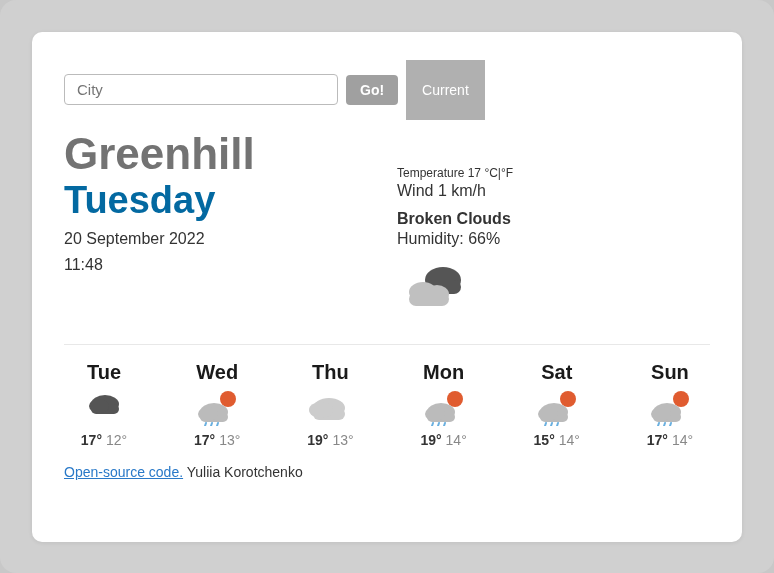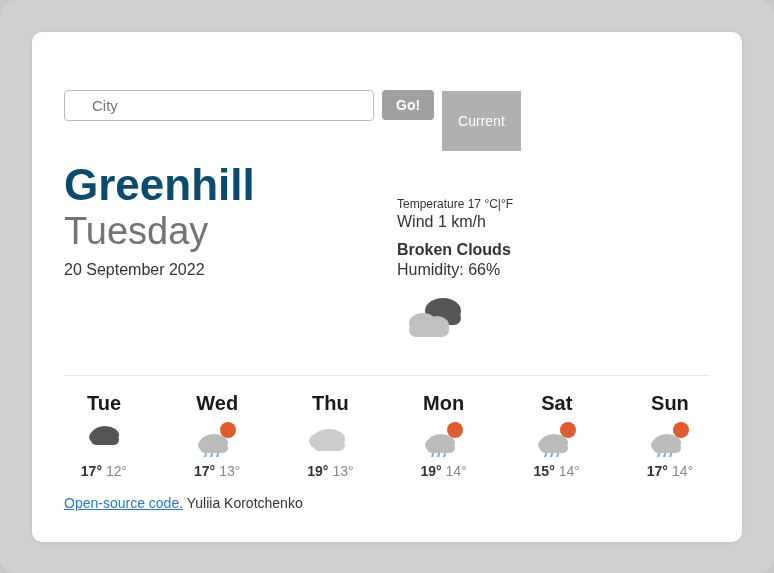--- a/index.html
+++ b/index.html
@@ -31,23 +31,23 @@
     }
     .top-row {
       display: flex;
       align-items: center;
       gap: 8px;
       margin-bottom: 10px;
     }
     .city-input {
       border: 1px solid #bbb;
       border-radius: 4px;
-      padding: 6px 27px;
+      padding: 6px 12px;
       font-size: 15px;
-      width: 310px;
+      width: 274px;
       color: #888;
       outline: none;
     }
     .btn-go {
       background: #a0a0a0;
       color: #fff;
       border: none;
       border-radius: 4px;
       padding: 7px 14px;
       font-size: 14px;
@@ -55,43 +55,42 @@
       font-weight: bold;
     }
     .btn-current {
       background: #b0b0b0;
       color: #fff;
       border: none;
       border-radius: 0;
       padding: 22px 16px;
       font-size: 14px;
       cursor: pointer;
-      margin-top: 31px;
     }
     .main-content {
       display: flex;
       flex-direction: row;
       justify-content: space-between;
       align-items: flex-start;
       margin-top: 10px;
     }
     .left-info {
       flex: 1;
     }
     .city-name {
       font-size: 44px;
       font-weight: 900;
-      color: #0c4a6e;
+      color: #737373;
       line-height: 1.1;
       margin-bottom: 2px;
     }
     .day-name {
       font-size: 38px;
-      font-weight: 400;
-      color: #737373;
+      font-weight: 700;
+      color: #0369a1;
       line-height: 1.1;
       margin-bottom: 8px;
     }
     .date-text {
       font-size: 16px;
       color: #333;
       margin-bottom: 8px;
     }
     .time-text {
       font-size: 16px;
@@ -183,20 +182,21 @@
       <input class="city-input" type="text" placeholder="City" style="">
       <button class="btn-go">Go!</button>
       <button class="btn-current">Current</button>
     </div>
 
     <div class="main-content">
       <div class="left-info">
         <div class="city-name">Greenhill</div>
         <div class="day-name">Tuesday</div>
         <div class="date-text">20 September 2022</div>
+        <div class="time-text">11:48</div>
       </div>
       <div class="right-info">
         <div class="temp-line">Temperature 17 °C|°F</div>
         <div class="wind-line">Wind 1 km/h</div>
         <div class="condition-line">Broken Clouds</div>
         <div class="humidity-line">Humidity: 66%</div>
 
         <div class="weather-icon-large">
           <svg width="70" height="52" viewBox="0 0 70 52">
 

